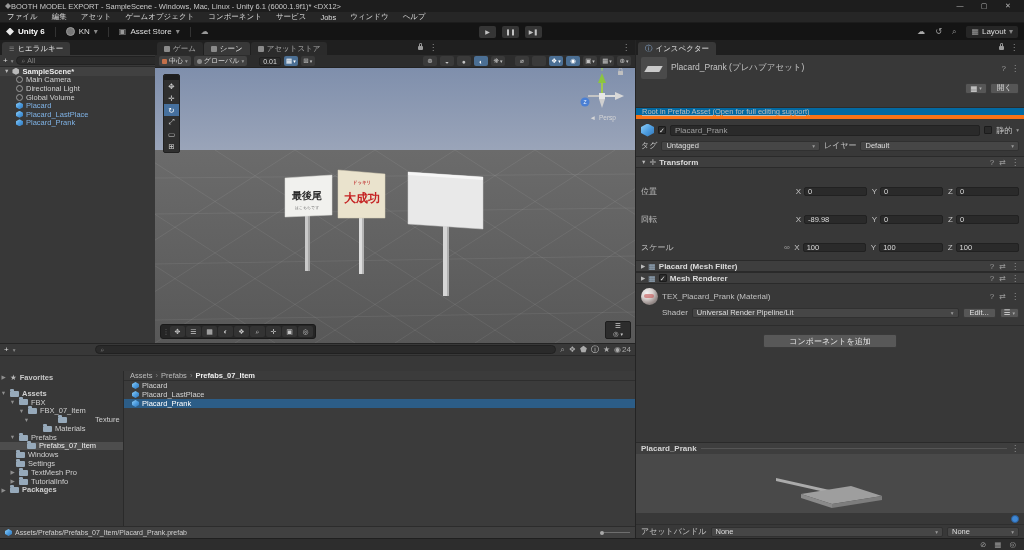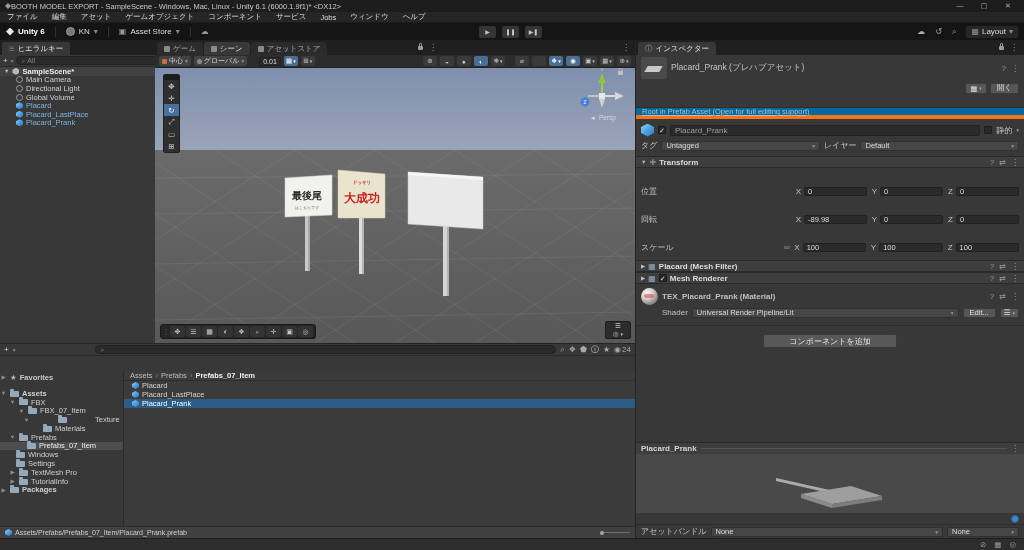--- a/index.html
+++ b/index.html
@@ -539,21 +539,21 @@
       <span>Mesh Renderer</span>
       <span class="hdr-right">
         <span>?</span>
         <span>⇄</span>
         <span>⋮</span>
       </span>
     </div>
 
     <div class="irow" style="height:20px;margin-top:2px;">
       <span class="sphere-thumb"></span>
-      <span style="color:#c0c0c0;font-weight:bold;">TEX_Placard_Prank (Material)</span>
+      <span style="color:#c0c0c0;">TEX_Placard_Prank (Material)</span>
       <span class="hdr-right">
         <span>?</span>
         <span>⇄</span>
         <span>⋮</span>
       </span>
     </div>
     <div class="irow" style="height:13px;padding-left:26px;">
       <span style="color:#c4c4c4;">Shader</span>
       <span class="drop" style="flex:1;">
         <span>Universal Render Pipeline/Lit</span>

